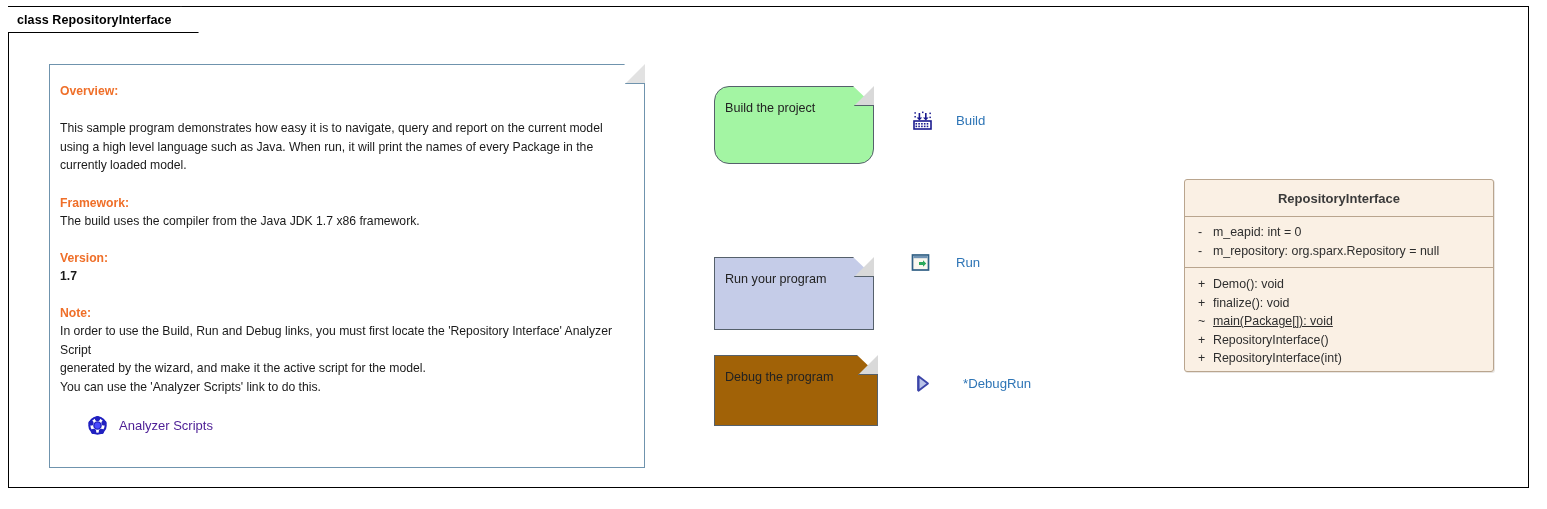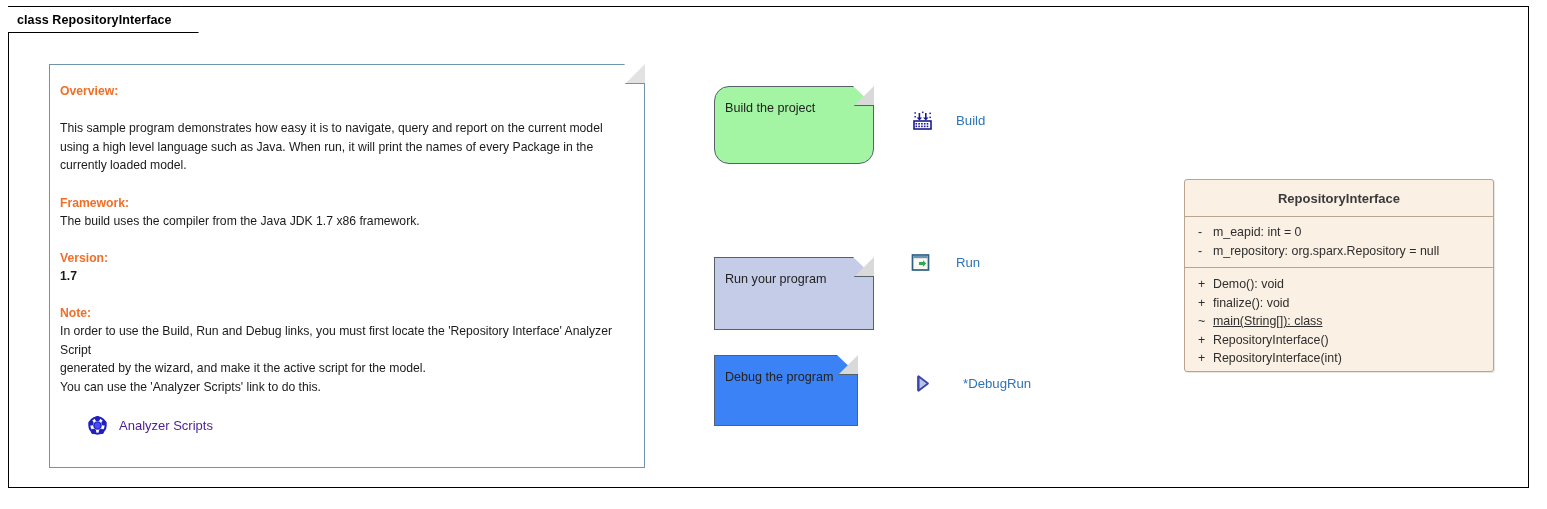--- a/index.html
+++ b/index.html
@@ -165,21 +165,21 @@
     right: -2px;
     top: -2px;
     width: 23px;
     height: 22px;
     background: #ffffff;
     clip-path: polygon(0 0, 100% 0, 100% 100%);
   }
 
   #note-build  { left: 714px; top: 86px;  width: 160px; height: 78px;  background: #a3f5a3; border-radius: 15px; }
   #note-run    { left: 714px; top: 221px; width: 160px; height: 73px;  background: #c5cce8; margin-top: 36px; }
-  #note-debug  { left: 714px; top: 355px; width: 144px; height: 71px;  background: #3b82f6; }
+  #note-debug  { left: 714px; top: 355px; width: 164px; height: 71px;  background: #a16207; }
 
   
   .action-link {
     position: absolute;
     display: flex;
     align-items: center;
     cursor: pointer;
   }
   .action-link .label {
     color: #2e75b6;
@@ -383,21 +383,21 @@
     <div class="uml-row">
       <span class="uml-vis">+</span>
       <span class="uml-sig">Demo(): void</span>
     </div>
     <div class="uml-row">
       <span class="uml-vis">+</span>
       <span class="uml-sig">finalize(): void</span>
     </div>
     <div class="uml-row">
       <span class="uml-vis">~</span>
-      <span class="uml-sig static">main(String[]): class</span>
+      <span class="uml-sig static">main(Package[]): void</span>
     </div>
     <div class="uml-row">
       <span class="uml-vis">+</span>
       <span class="uml-sig">RepositoryInterface()</span>
     </div>
     <div class="uml-row">
       <span class="uml-vis">+</span>
       <span class="uml-sig">RepositoryInterface(int)</span>
     </div>
   </div>

